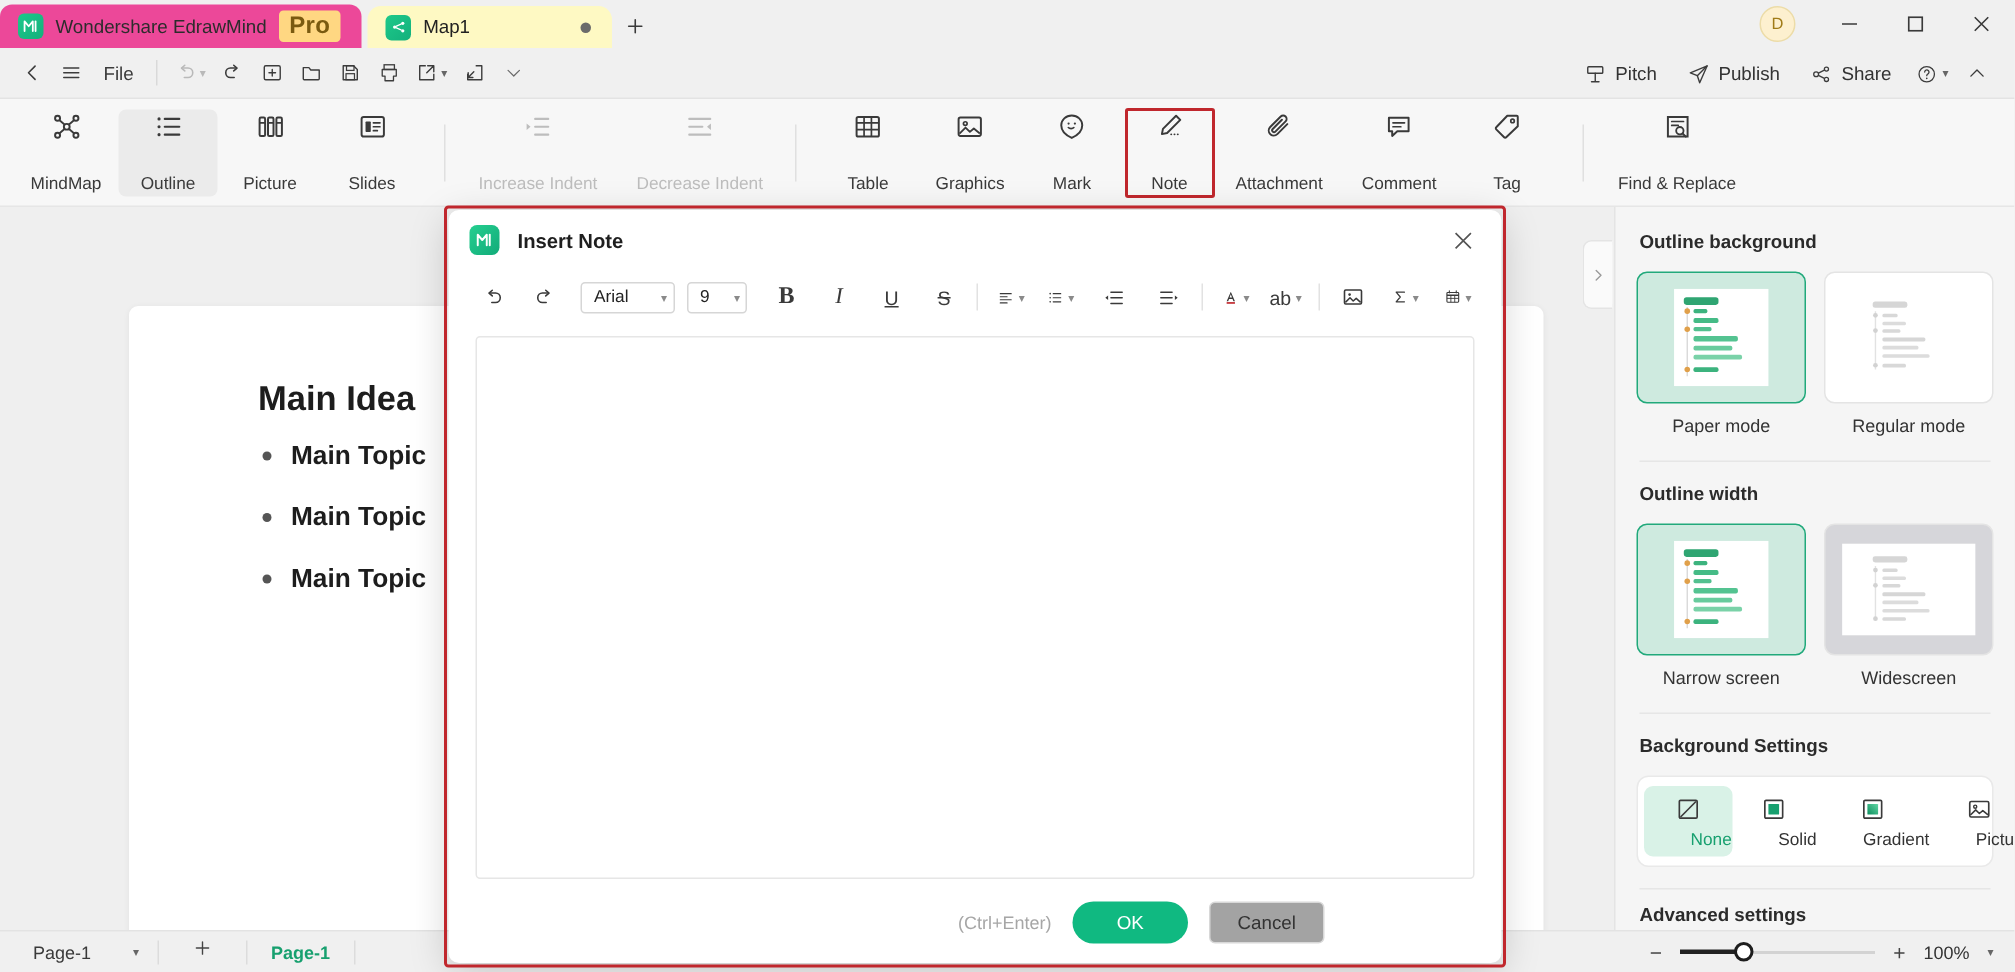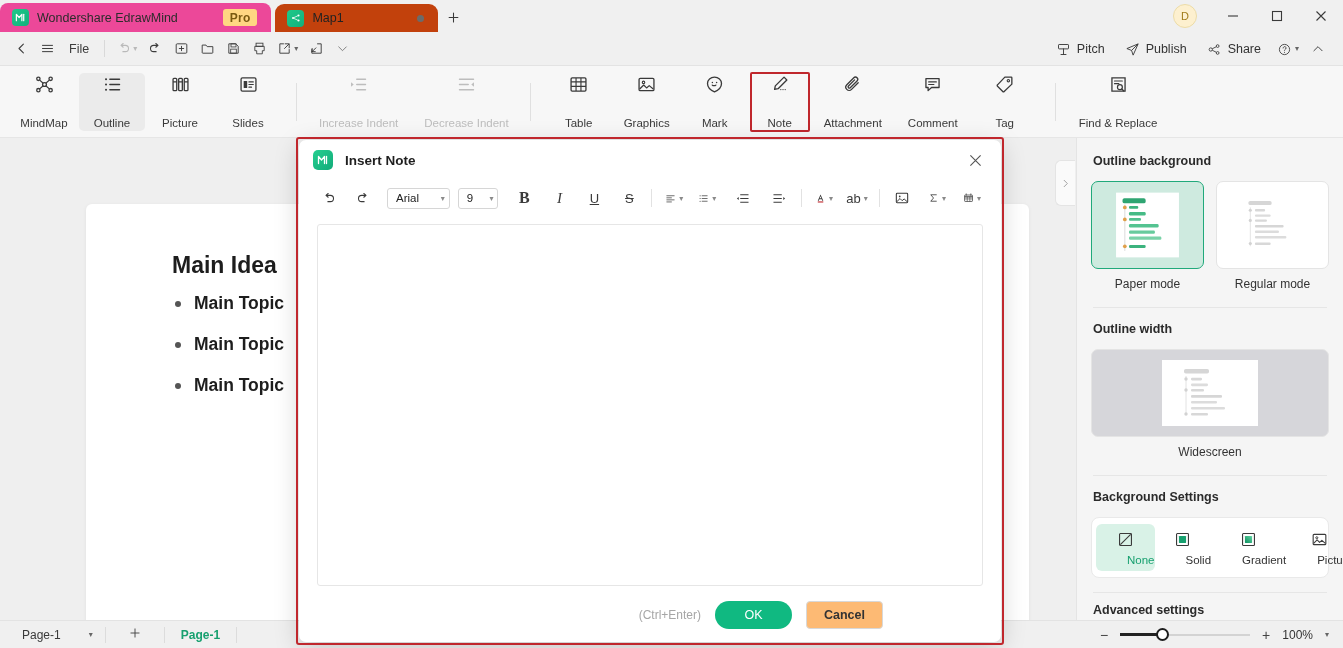--- a/index.html
+++ b/index.html
@@ -27,28 +27,28 @@
   }
   .logo-sq {
     width:17px; height:17px; border-radius:4px;
     background:linear-gradient(135deg,#1ec98a,#13b07c);
     display:flex;align-items:center;justify-content:center;
     flex:none;
   }
   .logo-sq svg { display:block; }
   .app-name { font-size:12.5px; color:#2c2c2c; white-space:nowrap; }
   .pro-badge {
-    background:#ffd782; color:#7a5a10; font-size:12px; font-weight:bold;
-    padding:1.5px 7px; border-radius:3px; letter-spacing:.2px;margin-left:37px;
+    background:#ffd782; color:#7a5a10; font-size:16px; font-weight:bold;
+    padding:1.5px 7px; border-radius:3px; letter-spacing:.2px;
   }
   .doc-tab {
     position:relative;
     display:flex; align-items:center; gap:8px;
     height:28px; padding:0 10px 0 12px;
-    background:#c2410c; border-radius:9px 9px 0 0; min-width:163px;
+    background:#fef9c3; border-radius:9px 9px 0 0; min-width:163px;
     margin-left:4px;
   }
   .doc-tab-ico {
     width:17px;height:17px;border-radius:4px;
     background:linear-gradient(135deg,#1ec98a,#13b07c);
     display:flex;align-items:center;justify-content:center;flex:none;
   }
   .doc-tab-name { font-size:12.5px; color:#222; flex:1; }
   .dirty-dot { width:7px;height:7px;border-radius:50%;background:#6b6b6b; margin-right:4px;}
   .tab-plus {
@@ -217,22 +217,22 @@
     position:absolute; left:0; bottom:0; width:602px; height:54px;
     display:flex; align-items:center; justify-content:flex-end; padding:0 18px; gap:14px;
   }
   .hint { font-size:12px; color:#a6a6a6; }
   .btn-ok {
     width:77px;height:28px;border-radius:14px;background:#10b981;
     color:#fff; font-size:12.5px; display:flex;align-items:center;justify-content:center;
     border:none;
   }
   .btn-cancel {
-    width:77px;height:28px;border-radius:4px;background:#fdba74;border:1px solid #d8d8d8;
-    color:#333; font-size:12.5px; display:flex;align-items:center;justify-content:center;font-weight:bold;
+    width:77px;height:28px;border-radius:4px;background:#a3a3a3;border:1px solid #d8d8d8;
+    color:#333; font-size:12.5px; display:flex;align-items:center;justify-content:center;
   }
 
   
   .tbart { width:100%; height:100%; display:block; }
 </style>
 </head>
 <body>
 
 <div id="app">
 
@@ -602,20 +602,40 @@
         </div>
         <div class="rp-cap">Regular mode</div>
       </div>
     </div>
 
     <div class="rp-div"></div>
 
     <div class="rp-title">Outline width</div>
     <div class="rp-cards">
       <div class="rp-card">
+        <div class="rp-thumb sel">
+          <svg class="tbart" viewBox="0 0 120 86" preserveAspectRatio="xMidYMid meet">
+            <rect x="26" y="8" width="68" height="70" fill="#fff"></rect>
+            <rect x="33" y="14" width="25" height="5.5" rx="2" fill="#2fa572"></rect>
+            <path d="M35.5 21v50" stroke="#d8d8d8" stroke-width="1"></path>
+            <circle cx="35.5" cy="24" r="2" fill="#e0a04a"></circle>
+            <rect x="40" y="22.5" width="10" height="3" rx="1.2" fill="#3cb37e"></rect>
+            <rect x="40" y="29" width="18" height="3.6" rx="1.3" fill="#45bb86"></rect>
+            <circle cx="35.5" cy="37" r="2" fill="#e0a04a"></circle>
+            <rect x="40" y="35.5" width="13" height="3" rx="1.2" fill="#52c08f"></rect>
+            <rect x="40" y="42" width="32" height="3.8" rx="1.4" fill="#54c391"></rect>
+            <rect x="40" y="49" width="28" height="3.4" rx="1.3" fill="#68cb9d"></rect>
+            <rect x="40" y="55.5" width="35" height="3.4" rx="1.3" fill="#7ad2a8"></rect>
+            <circle cx="35.5" cy="66" r="2" fill="#e0a04a"></circle>
+            <rect x="40" y="64.5" width="18" height="3.4" rx="1.3" fill="#3cb37e"></rect>
+          </svg>
+        </div>
+        <div class="rp-cap">Narrow screen</div>
+      </div>
+      <div class="rp-card">
         <div class="rp-thumb grey">
           <svg class="tbart" viewBox="0 0 120 86" preserveAspectRatio="xMidYMid meet">
             <rect x="12" y="10" width="96" height="66" fill="#fff"></rect>
             <rect x="34" y="19" width="25" height="4.5" rx="1.8" fill="#d6d6d6"></rect>
             <path d="M36 26v38" stroke="#e2e2e2" stroke-width="1"></path>
             <circle cx="36" cy="29" r="1.7" fill="#d2d2d2"></circle>
             <rect x="41" y="27.8" width="11" height="2.6" rx="1.1" fill="#d8d8d8"></rect>
             <rect x="41" y="33.6" width="17" height="2.6" rx="1.1" fill="#dcdcdc"></rect>
             <circle cx="36" cy="40" r="1.7" fill="#d2d2d2"></circle>
             <rect x="41" y="39" width="13" height="2.6" rx="1.1" fill="#d8d8d8"></rect>

